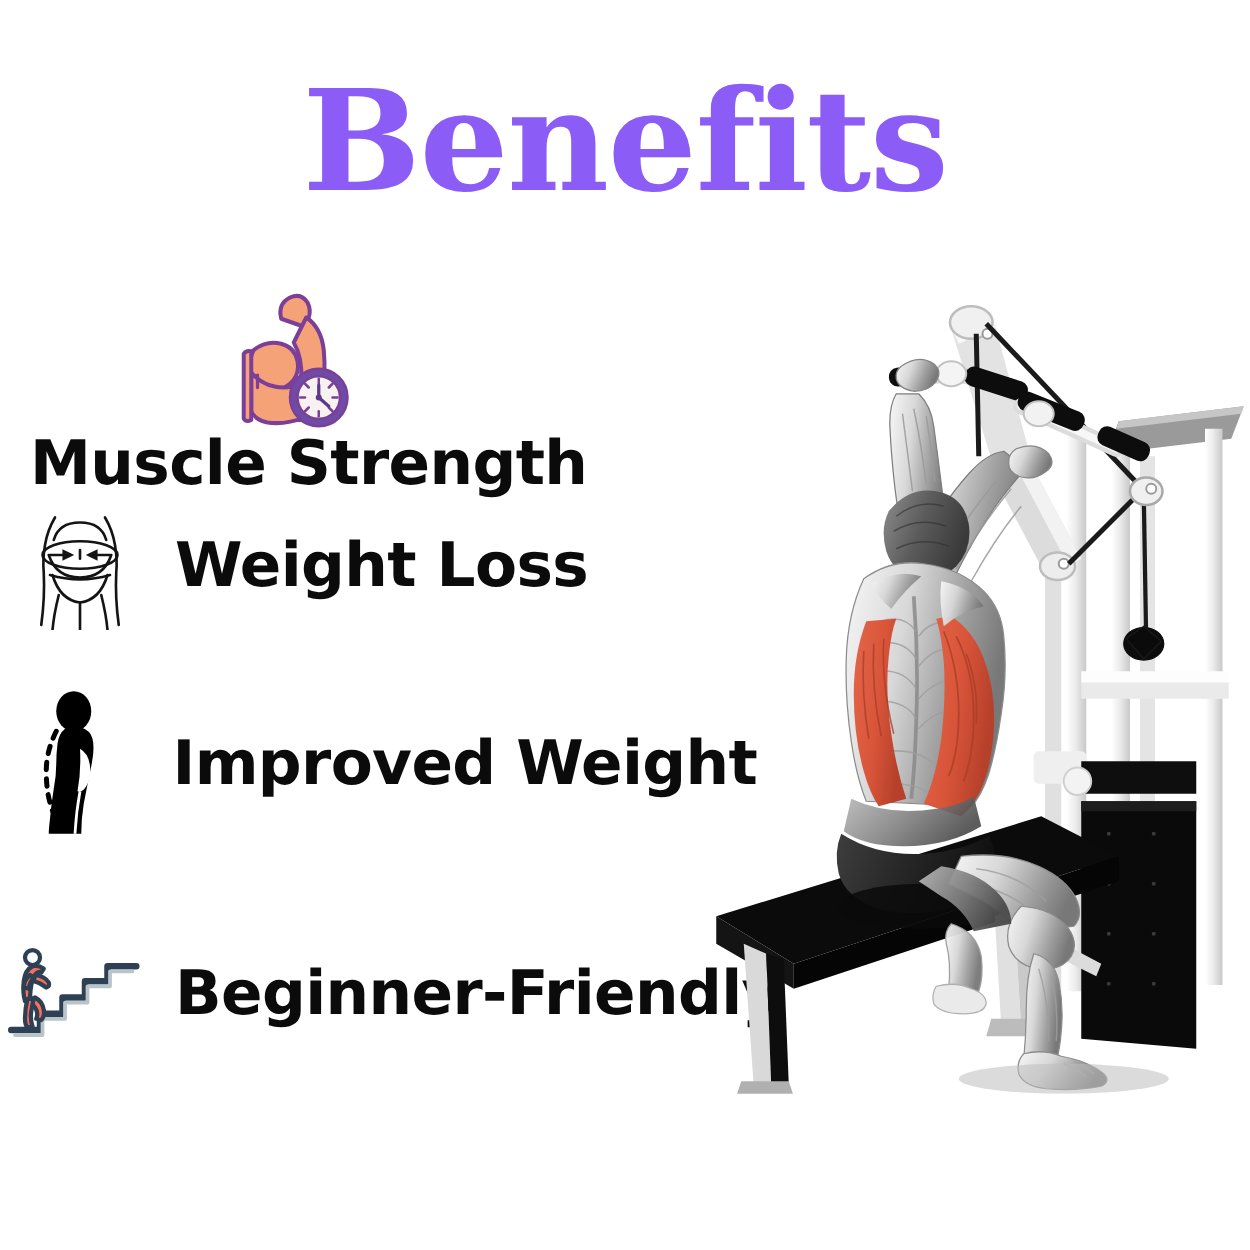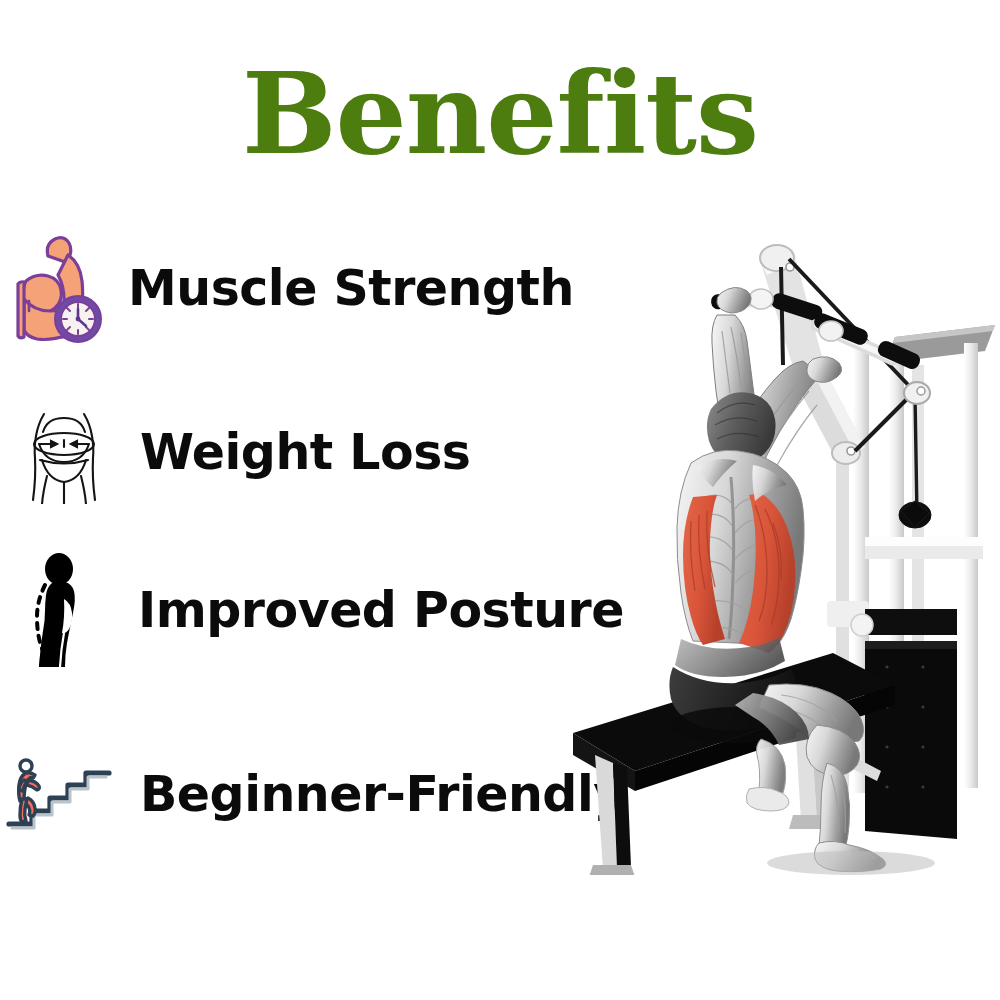--- a/index.html
+++ b/index.html
@@ -19,21 +19,21 @@
   
   .title {
     position:absolute;
     top:58px; left:0; width:1000px;
     text-align:center;
     font-family:"DejaVu Serif", serif;
     font-weight:700;
     font-size:112px;
     line-height:1.0;
     letter-spacing:-1px;
-    color:#4d7c0f;
+    color:#8b5cf6;
     user-select:none;
   }
 
   
   .benefits {
     position:absolute;
     top:222px; left:0; width:680px;
     height:640px;
   }
   .benefit-row {
@@ -51,21 +51,21 @@
   .benefit-label {
     font-family:"DejaVu Sans", sans-serif;
     font-weight:700;
     font-size:49px;
     line-height:1;
     color:#0b0b0b;
     white-space:nowrap;
     letter-spacing:-0.5px;
   }
 
-  #row-0 { top:6px;   left:12px; }
+  #row-0 { top:6px;   left:12px;flex-direction:column; }
   #row-1 { top:170px; left:14px; }
   #row-2 { top:328px; left:12px; }
   #row-3 { top:512px; left:6px;  }
 
   #row-0 .benefit-label { margin-left:12px; }
   #row-1 .benefit-label { margin-left:26px;text-align:right; }
   #row-2 .benefit-label { margin-left:22px; }
   #row-3 .benefit-label { margin-left:22px; }
 
   #row-3 .benefit-icon { width:112px; height:80px; flex:0 0 112px; }
@@ -186,21 +186,21 @@
 
           <path d="M52 48 q7 4 8 14 q1 9 -3 16 q-3 5 -7 4 q3 -16 2 -34 z" fill="#ffffff"></path>
 
           <path d="M52 82 q-3 16 -4 34" fill="none" stroke="#ffffff" stroke-width="2.2"></path>
 
           <g fill="none" stroke="#000000" stroke-width="4" stroke-linecap="round" stroke-dasharray="6 7">
             <path d="M33 34 q-8 16 -8 32 q0 20 6 34"></path>
           </g>
         </svg>
       </div>
-      <div class="benefit-label">Improved Posture</div>
+      <div class="benefit-label">Improved Weight</div>
     </div>
 
     <div class="benefit-row" id="row-3">
       <div class="benefit-icon">
         <svg viewBox="0 0 112 80" xmlns="http://www.w3.org/2000/svg">
 
           <g fill="none" stroke="#2e4053" stroke-width="5.2" stroke-linejoin="round" stroke-linecap="round">
             <path d="M3 70 L26 70 L26 57 L44 57 L44 44 L62 44 L62 31 L80 31 L80 19 L103 19"></path>
           </g>
 

